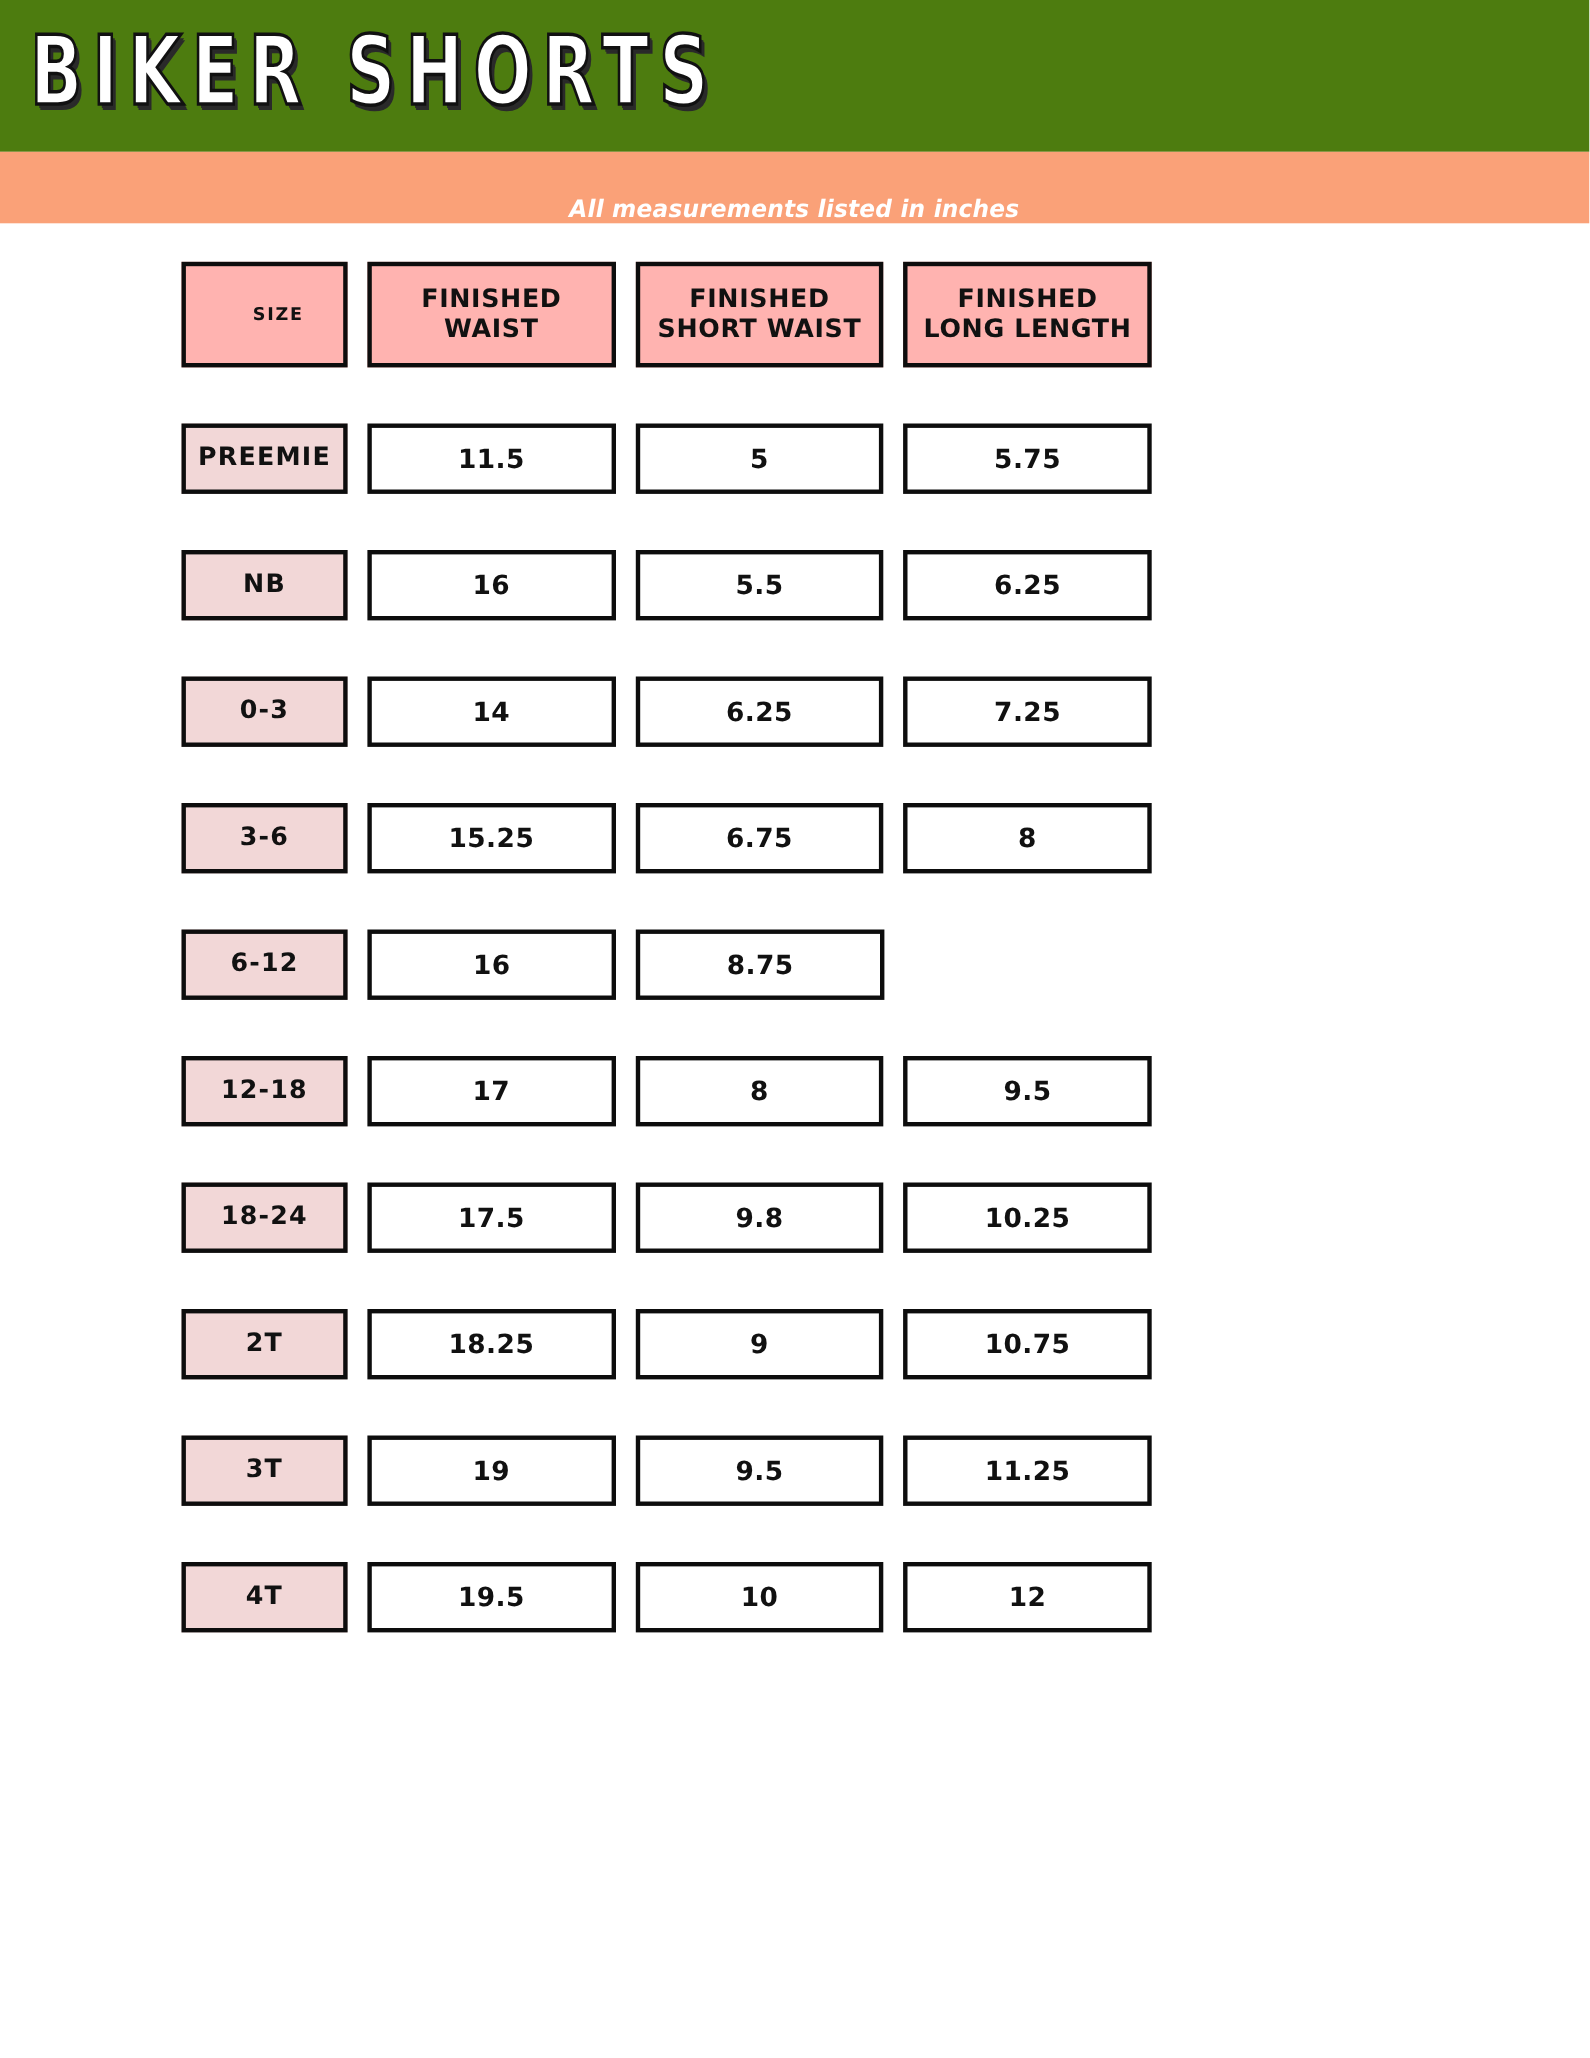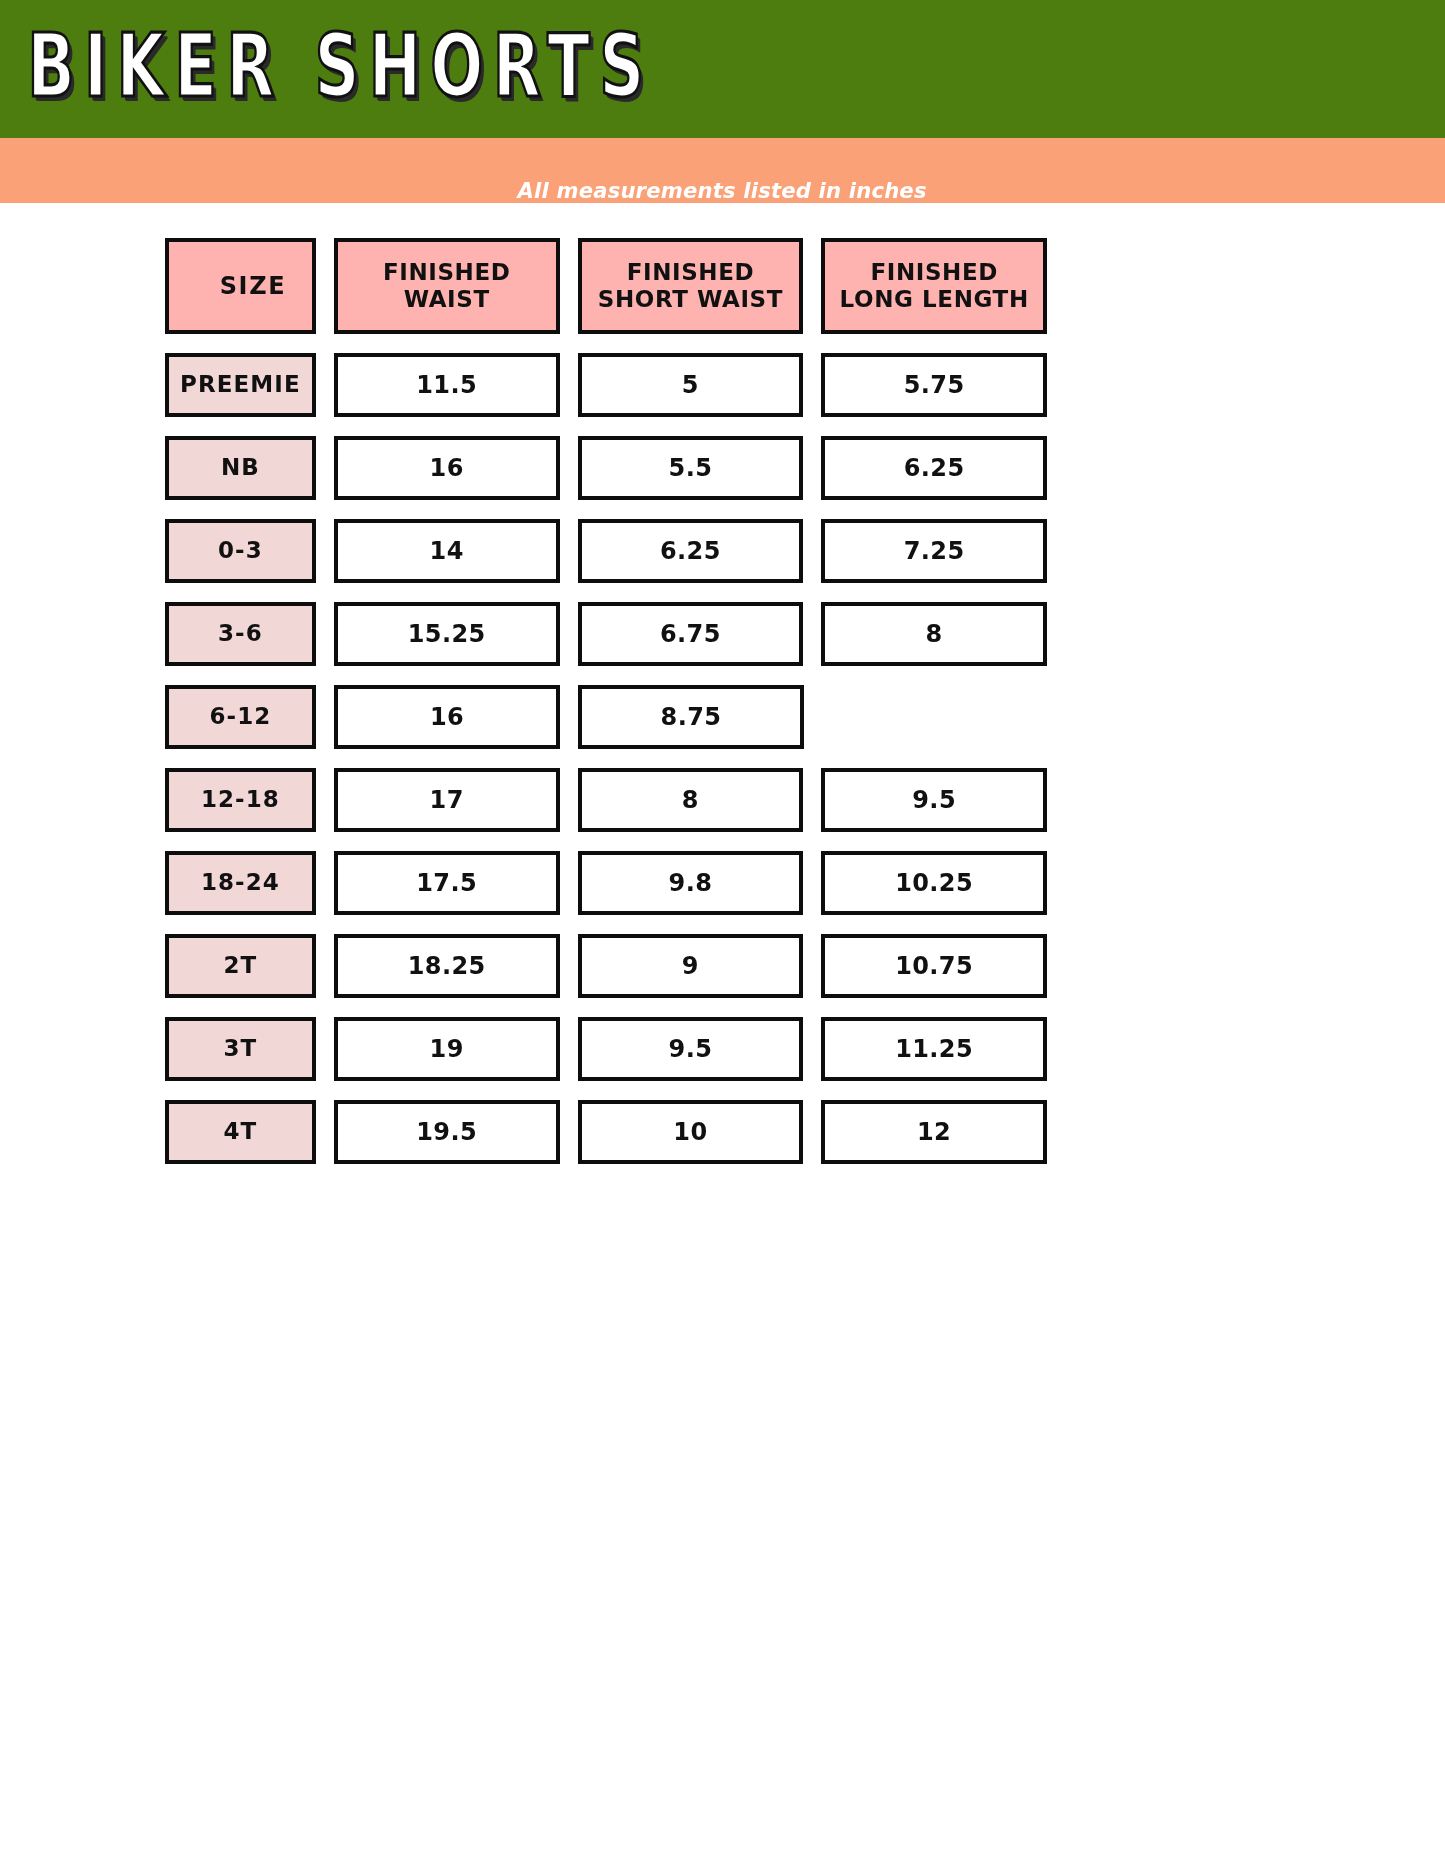--- a/index.html
+++ b/index.html
@@ -105,31 +105,32 @@
 
   
   .header-row .cell {
     height: 96px;
     background: #ffb3b0;
     font-size: 23px;
     letter-spacing: 0.6px;
     padding: 0 6px;
   }
   .header-row .col-size {
-    font-size: 24px;
+    font-size: 16px;
     letter-spacing: 1.6px;
     padding-left: 31px;
   }
 
   
   .data-row .cell {
     height: 64px;
     background: #ffffff;
     font-size: 24px;
     letter-spacing: 0.4px;
+    margin-top: 32px;
   }
   .data-row .col-size {
     background: #f2d7d7;
     font-size: 23px;
     letter-spacing: 1.1px;
   }
 
   .hdr-line { display: block; }
 </style>
 </head>

